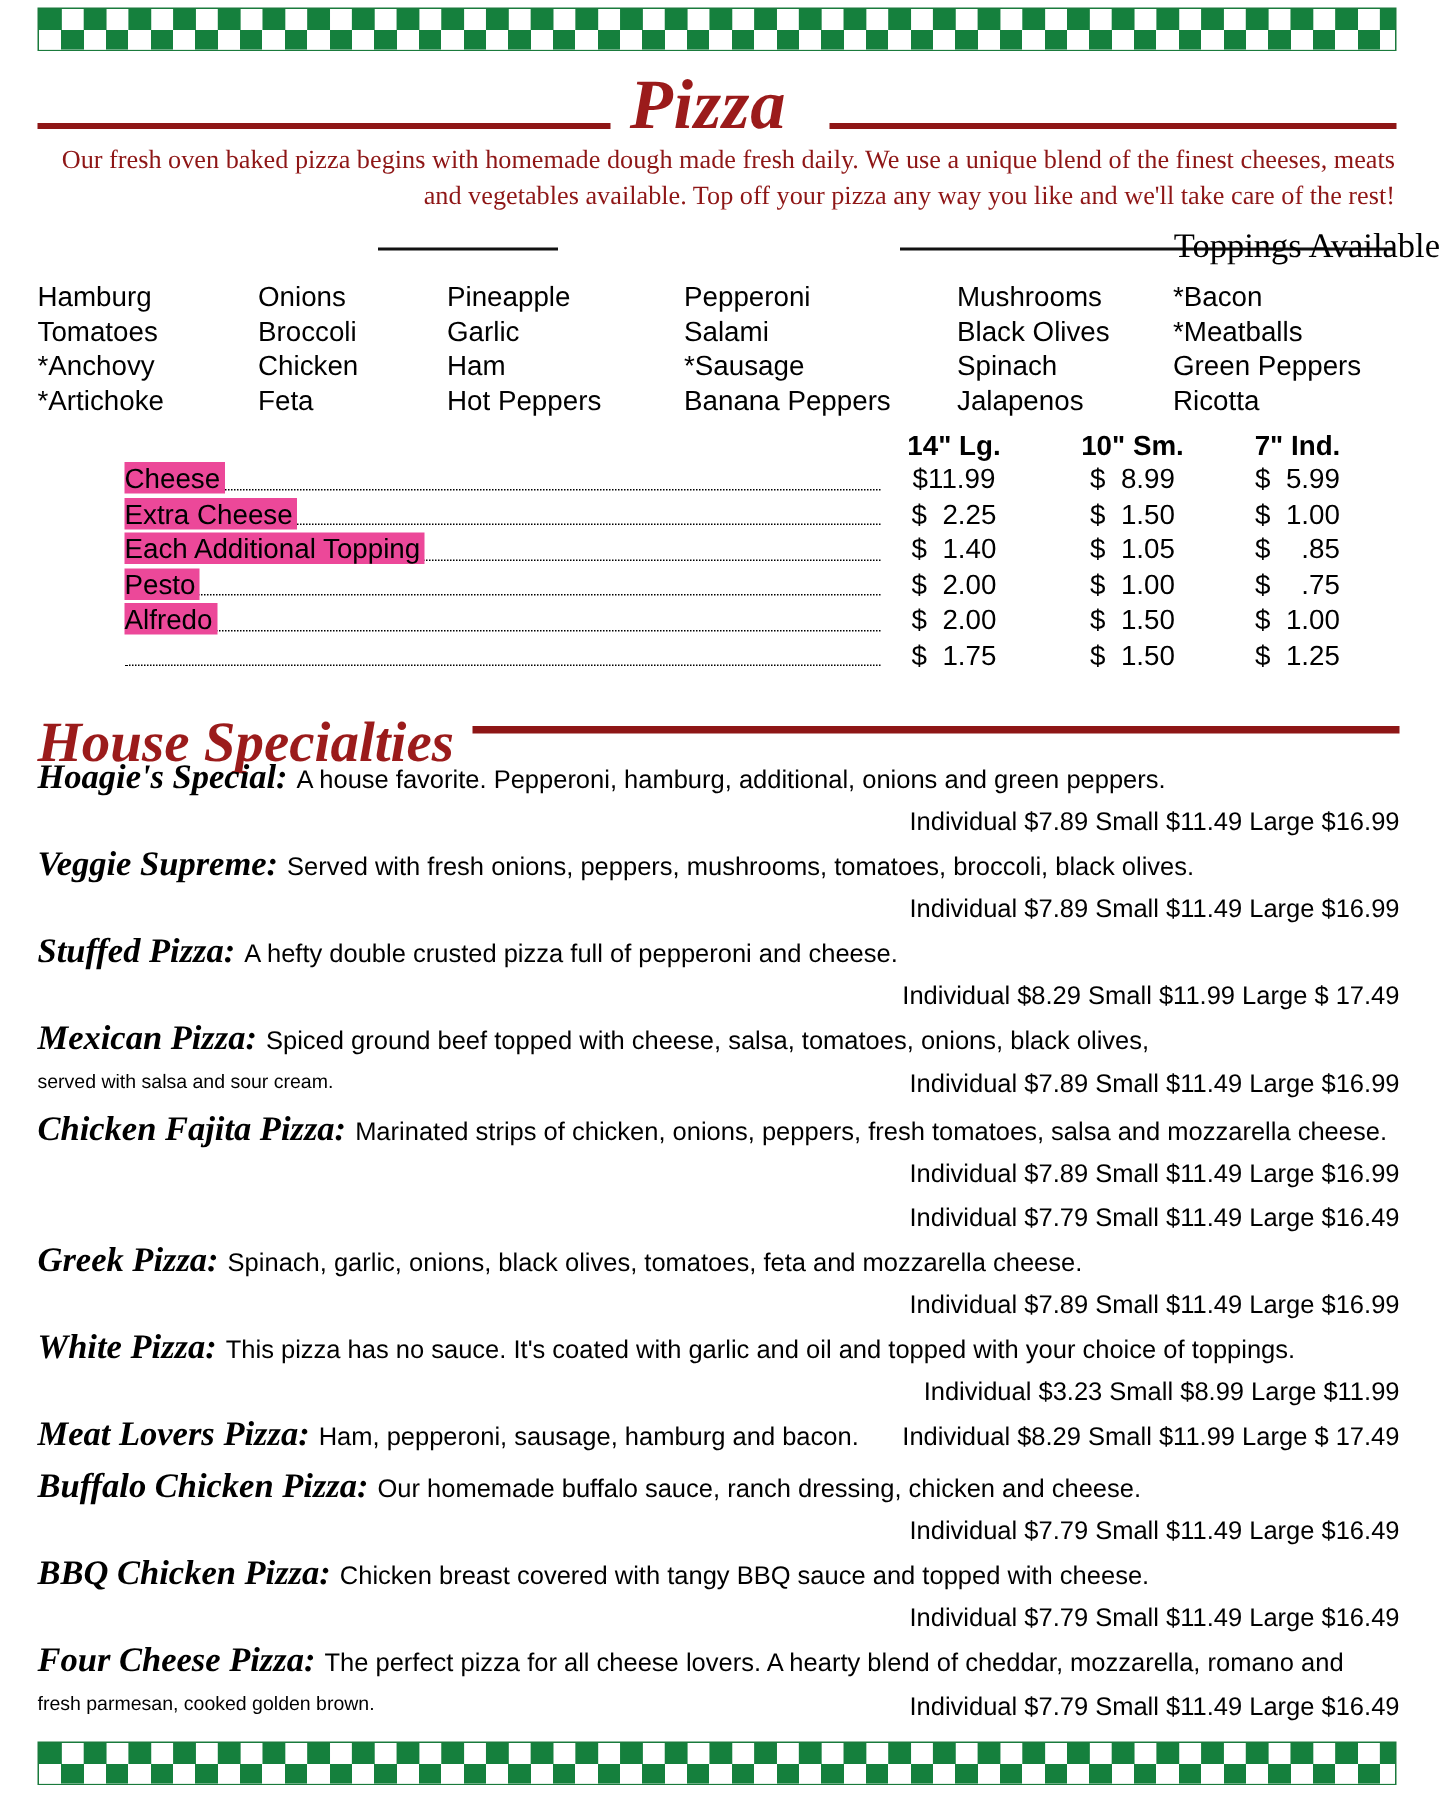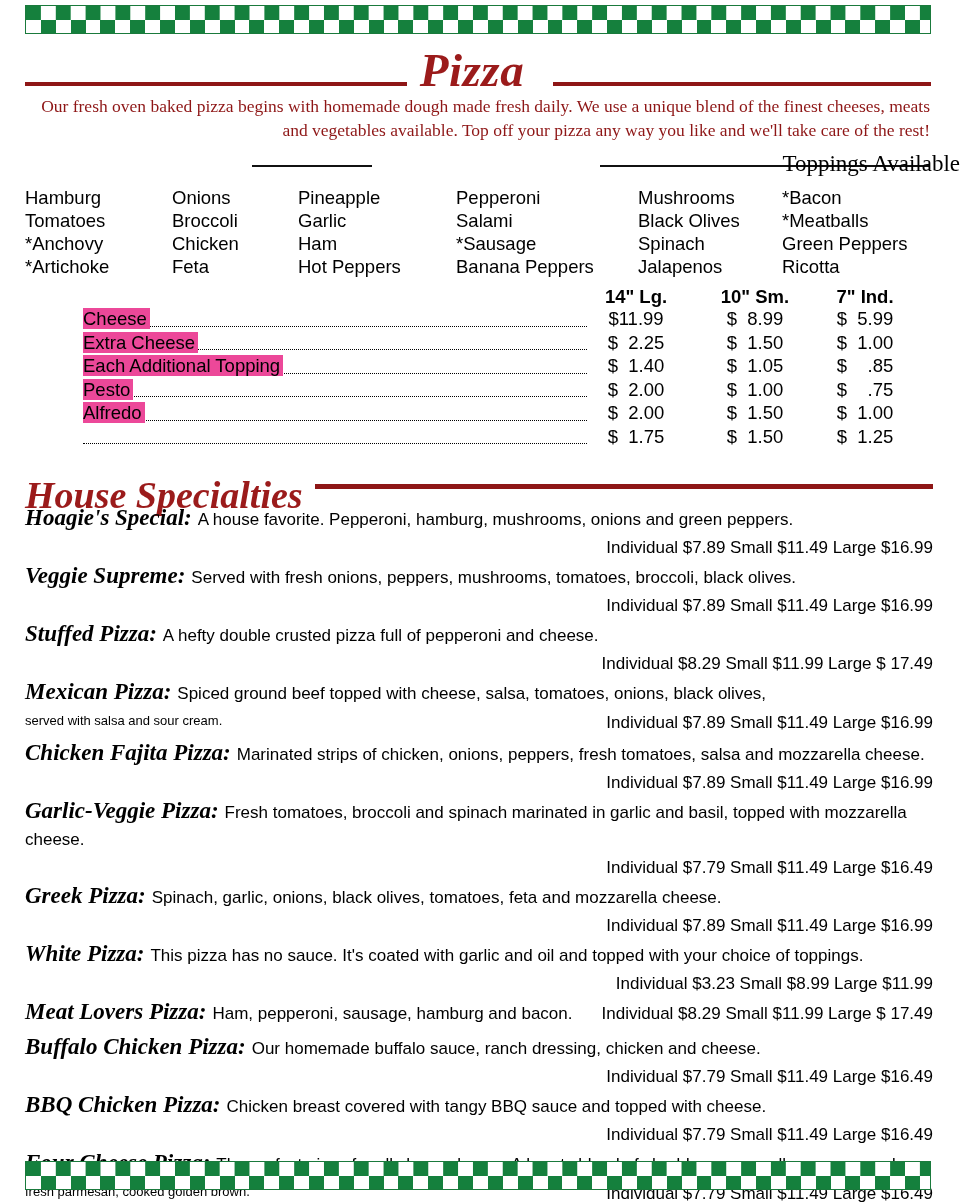--- a/index.html
+++ b/index.html
@@ -397,21 +397,21 @@
 
 <div class="hs-wrap">
   <div class="hs-title">House Specialties</div>
   <div class="hs-rule"></div>
 </div>
 
 <div class="specials">
 
   <div class="spec">
     <div class="spec-line">
-      <span class="spec-name">Hoagie's Special:</span><span class="spec-desc">A house favorite. Pepperoni, hamburg, mushrooms, onions and green peppers.</span>
+      <span class="spec-name">Hoagie's Special:</span><span class="spec-desc">A house favorite. Pepperoni, hamburg, additional, onions and green peppers.</span>
     </div>
     <span class="spec-prices">Individual $7.89  Small $11.49  Large $16.99</span>
   </div>
 
   <div class="spec">
     <div class="spec-line">
       <span class="spec-name">Veggie Supreme:</span><span class="spec-desc">Served with fresh onions, peppers, mushrooms, tomatoes, broccoli, black olives.</span>
     </div>
     <span class="spec-prices">Individual $7.89  Small $11.49  Large $16.99</span>
   </div>
@@ -434,23 +434,20 @@
   </div>
 
   <div class="spec">
     <div class="spec-line">
       <span class="spec-name">Chicken Fajita Pizza:</span><span class="spec-desc">Marinated strips of chicken, onions, peppers, fresh tomatoes, salsa and mozzarella cheese.</span>
     </div>
     <span class="spec-prices">Individual $7.89  Small $11.49  Large $16.99</span>
   </div>
 
   <div class="spec">
-    <div class="spec-line">
-      <span class="spec-name">Garlic-Veggie Pizza:</span><span class="spec-desc">Fresh tomatoes, broccoli and spinach marinated in garlic and basil, topped with mozzarella cheese.</span>
-    </div>
     <span class="spec-prices">Individual $7.79  Small $11.49  Large $16.49</span>
   </div>
 
   <div class="spec">
     <div class="spec-line">
       <span class="spec-name">Greek Pizza:</span><span class="spec-desc">Spinach, garlic, onions, black olives, tomatoes, feta and mozzarella cheese.</span>
     </div>
     <span class="spec-prices">Individual $7.89  Small $11.49  Large $16.99</span>
   </div>
 

